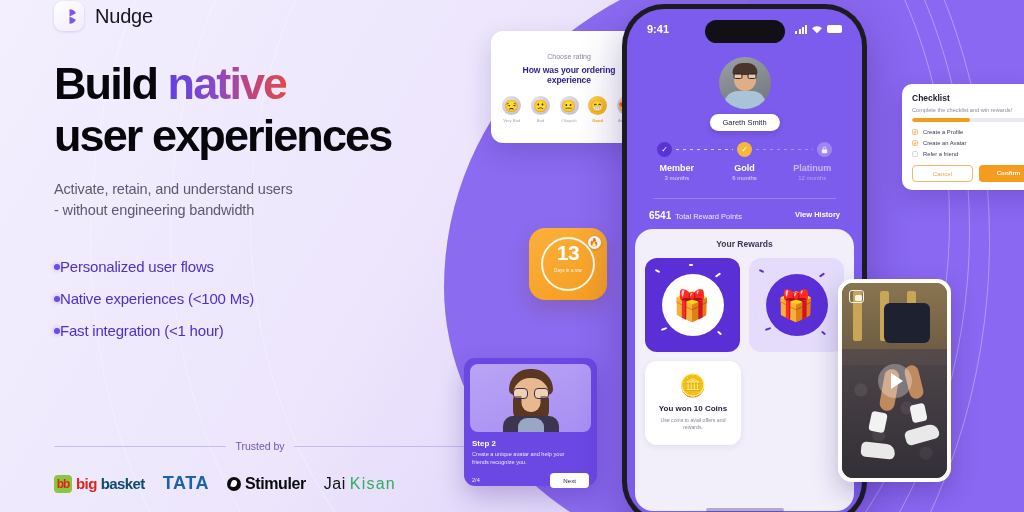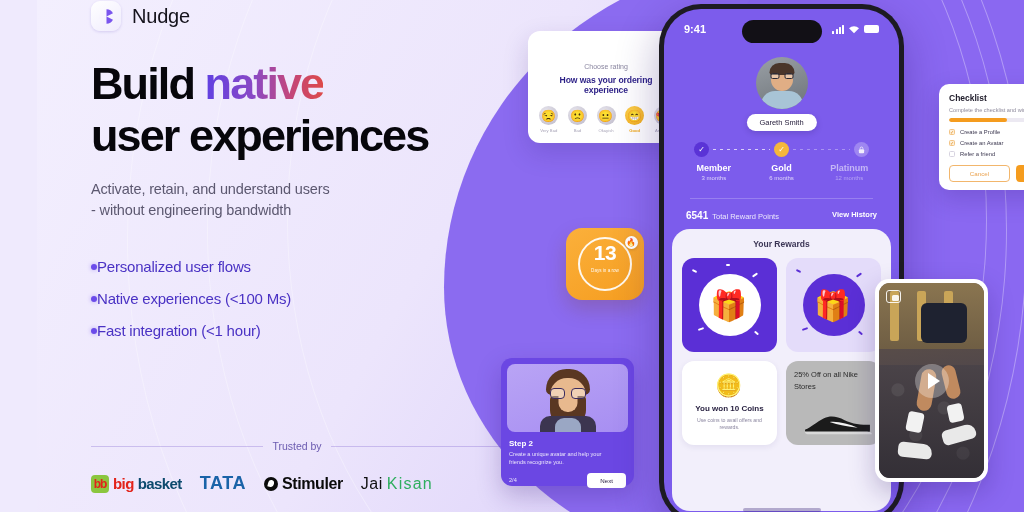--- a/index.html
+++ b/index.html
@@ -2,21 +2,21 @@
 <html><head>
 <meta charset="utf-8">
 <style>
   * { margin:0; padding:0; box-sizing:border-box; }
   html,body { width:1024px; height:512px; overflow:hidden; }
   body {
     font-family:"Liberation Sans", sans-serif;
     background:#efeafd;
     position:relative;
   }
-  #stage { position:absolute; inset:0; overflow:hidden;margin-left:37px; }
+  #stage { position:absolute; inset:0; overflow:hidden; }
 
   
   .bg-base { position:absolute; inset:0;
     background:linear-gradient(120deg,#f3effe 0%,#ece5fc 42%,#ddd2fa 72%,#cfc2f8 100%); }
   .bg-right { position:absolute; top:-40px; right:-60px; width:640px; height:600px;
     background:#8b6bf0; border-radius:58% 0 0 50%/60% 0 0 50%; }
   .bg-right2 { position:absolute; top:-120px; right:-210px; width:560px; height:760px;
     background:#8a68f1; border-radius:50%; }
   .swoosh { position:absolute; border-radius:50%; border:1px solid rgba(255,255,255,.33); }
   .sw1 { top:-230px; left:250px; width:700px; height:900px; }
@@ -62,21 +62,21 @@
   .tata { color:#1a63a8; font-size:18px; font-weight:bold; letter-spacing:.6px; }
   .stim-dot { width:14px; height:14px; border-radius:50%; background:#0b0b0b; position:relative; }
   .stim-dot::after { content:""; position:absolute; left:4px; top:3px; width:6px; height:7px;
     border-radius:50% 50% 50% 0; background:#fff; transform:rotate(12deg); }
   .stim-txt { color:#0b0b0b; font-size:16px; font-weight:bold; letter-spacing:-.4px; }
   .jai { color:#111; font-size:16px; letter-spacing:.5px; }
   .kisan { color:#2fae5f; font-size:16px; letter-spacing:1.2px; }
 
   
   .rating-card { position:absolute; left:491px; top:31px; width:156px; height:112px;
-    background:#fff; border-radius:12px; box-shadow:0 10px 26px rgba(45,20,110,.18); padding:24px 9px; }
+    background:#fff; border-radius:12px; box-shadow:0 10px 26px rgba(45,20,110,.18); padding:14px 9px; }
   .rc-close { position:absolute; right:8px; top:6px; font-size:10px; color:#b8b2c8; }
   .rc-eyebrow { text-align:center; font-size:7px; color:#8a86a0; margin-top:8px; }
   .rc-title { text-align:center; font-size:8.6px; font-weight:bold; color:#2b1f86; margin-top:5px; letter-spacing:-.1px; }
   .rc-faces { display:flex; justify-content:center; gap:5px; margin-top:11px; }
   .face-col { width:24px; text-align:center; }
   .face { width:19px; height:19px; border-radius:50%; margin:0 auto;
     background:radial-gradient(circle at 35% 30%,#e6e4ec,#bdb9c9); font-size:12px;
     display:flex; align-items:center; justify-content:center; }
   .face.sel { background:radial-gradient(circle at 35% 30%,#ffd34d,#f0a816); }
   .face-lbl { font-size:4.2px; color:#a9a5b8; margin-top:3px; }
@@ -481,28 +481,20 @@
             <div class="rw-circ rw-circ-b">🎁</div>
           </div>
         </div>
 
         <div class="bottom-row">
           <div class="coin-card">
             <div class="coins">🪙</div>
             <div class="coin-title">You won 10 Coins</div>
             <div class="coin-sub">Use coins to avail offers and rewards.</div>
           </div>
-          <div class="nike-card">
-            <div class="nike-txt">25% Off on all Nike Stores</div>
-            <svg class="shoe" viewBox="0 0 80 32">
-              <path d="M4 24c6-2 12-8 20-12 7-3 14-2 22 2 8 4 18 5 27 5v6c0 2-2 3-5 3H9c-4 0-6-2-5-4z" fill="#1b1b1b"></path>
-              <path d="M4 26h66c3 0 5 1 5 3H9c-4 0-6-1-5-3z" fill="#d9d9d9"></path>
-              <path d="M30 16c9-1 20 2 30 6-11-1-21-3-30-6z" fill="#f2f2f2"></path>
-            </svg>
-          </div>
         </div>
       </div>
 
       <div class="homebar"></div>
     </div>
   </div>
 
   <div class="checklist">
     <div class="cl-head">
       <span class="cl-title">Checklist</span>

